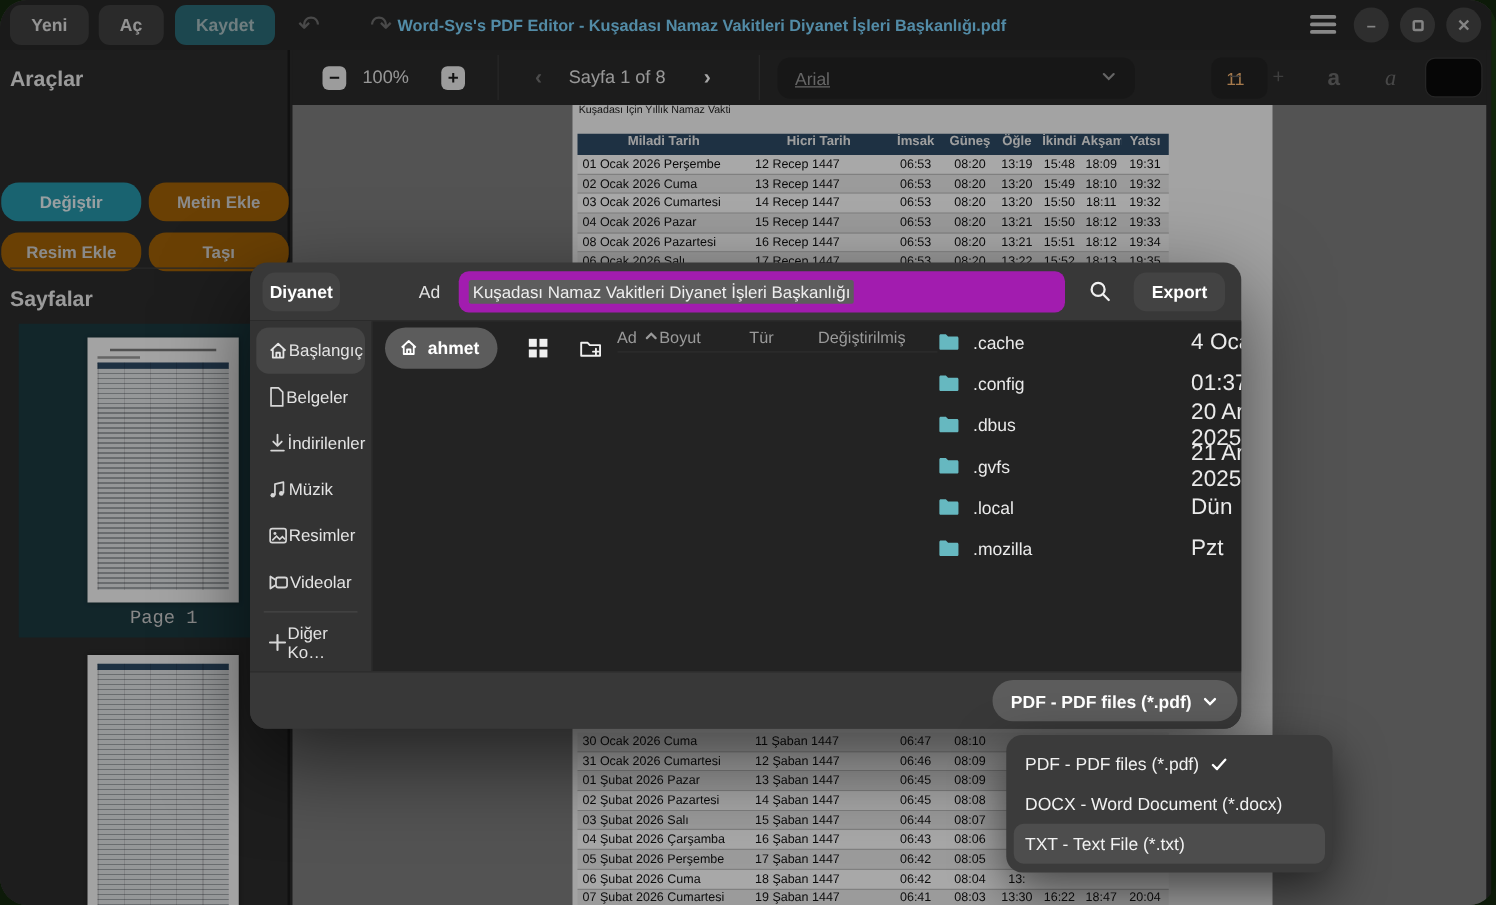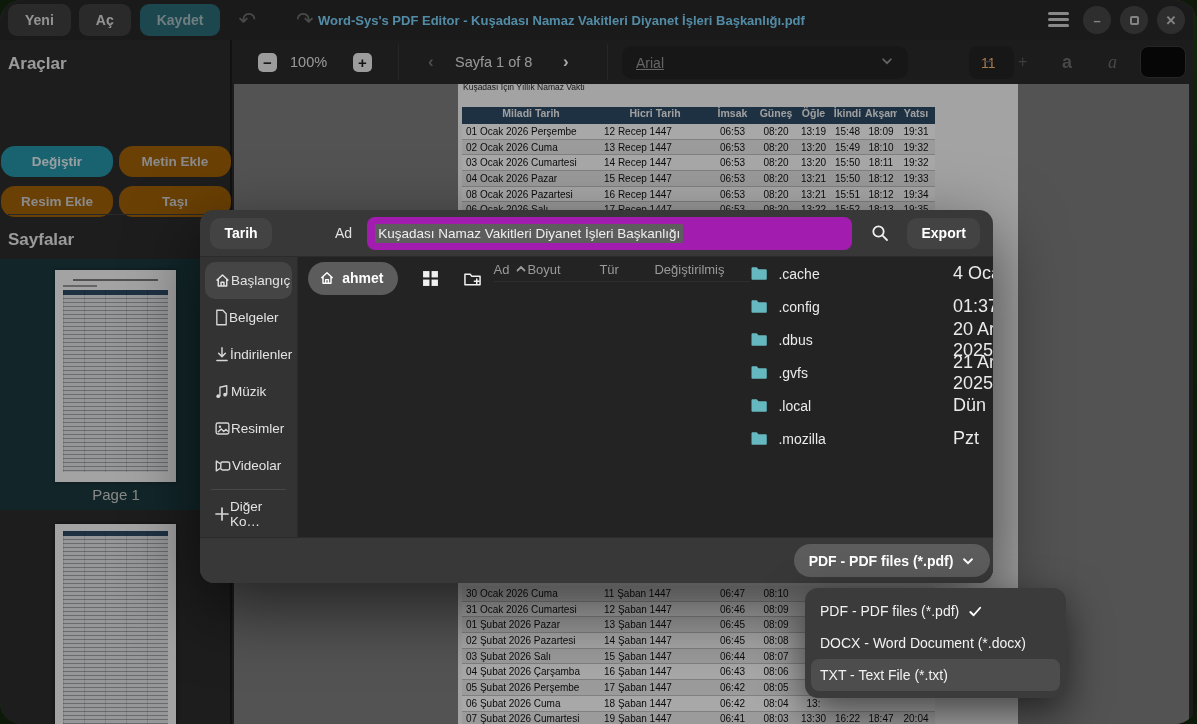--- a/index.html
+++ b/index.html
@@ -24,21 +24,21 @@
   .sq-glyph{width:9px;height:9px;border:2px solid #c9c9c9;border-radius:2px;}
   
   .sidebar{position:absolute;left:0;top:40px;width:232px;height:684px;background:#2c2c2c;border-right:2px solid #1b1b1b;}
   .side-h{color:#eaeaea;font-weight:bold;font-size:17px;margin:14px 0 0 8px;}
   .tools{position:absolute;left:1px;top:85px;width:230px;display:grid;grid-template-columns:1fr 1fr;gap:9px 6px;margin-top:21px;}
   .tool-btn{height:31px;border-radius:14px;background:#a16207;color:#d2d2d2;font-weight:bold;font-size:13.5px;
     display:flex;align-items:center;justify-content:center;}
   .tool-btn.active{background:#2796ab;color:#e7f2f4;}
   .side-div{position:absolute;left:8px;top:174px;width:216px;height:1px;background:#3e3e3e;}
   .pages-h{position:absolute;left:8px;top:190px;color:#eaeaea;font-weight:bold;font-size:17px;}
-  .thumb{position:absolute;left:0;width:232px;}
+  .thumb{position:absolute;left:15px;width:232px;font-family:Liberation Mono, monospace;}
   .thumb.sel{background:#1c3a41;}
   .thumb-page{position:absolute;left:55px;width:121px;height:212px;background:#f7f7f7;box-shadow:0 0 4px rgba(0,0,0,.4);}
   .thumb-label{position:absolute;left:0;width:100%;text-align:center;color:#cfcfcf;font-size:15px;}
   .mini-title{position:absolute;left:18px;right:18px;height:2px;background:rgba(0,0,0,.5);}
   .mini-sub{position:absolute;left:8px;width:34px;height:1.6px;background:rgba(0,0,0,.38);}
   .mini-table{position:absolute;left:8px;right:8px;
     background:repeating-linear-gradient(to bottom,rgba(40,50,60,.42) 0 1px,rgba(210,214,218,.55) 1px 4px);}
   .mini-table:before{content:"";position:absolute;left:0;top:0;right:0;height:5px;background:#2e4b67;}
   .mini-table:after{content:"";position:absolute;inset:0;
     background:repeating-linear-gradient(to right,rgba(0,0,0,.12) 0 1px,transparent 1px 21px);}
@@ -375,21 +375,21 @@
 
         </div>
       </div>
     </div>
   </div>
 
   <div id="overlay"></div>
 
   <div id="dialog">
     <div class="dlg-head">
-      <div class="dlg-btn cancel">Tarih</div>
+      <div class="dlg-btn cancel">Diyanet</div>
       <div class="ad-label">Ad</div>
       <div class="name-field">
         <span class="name-sel">Kuşadası Namaz Vakitleri  Diyanet İşleri Başkanlığı</span>
       </div>
       <span style="margin-left:18px;display:flex;">
         <svg width="20" height="20" viewBox="0 0 20 20">
             <circle cx="8.5" cy="8.5" r="5.2" stroke="#f0f0f0" stroke-width="1.8" fill="none"></circle>
             <path d="M12.6 12.6L17 17" stroke="#f0f0f0" stroke-width="1.8" stroke-linecap="round"></path>
           </svg>
       </span>

